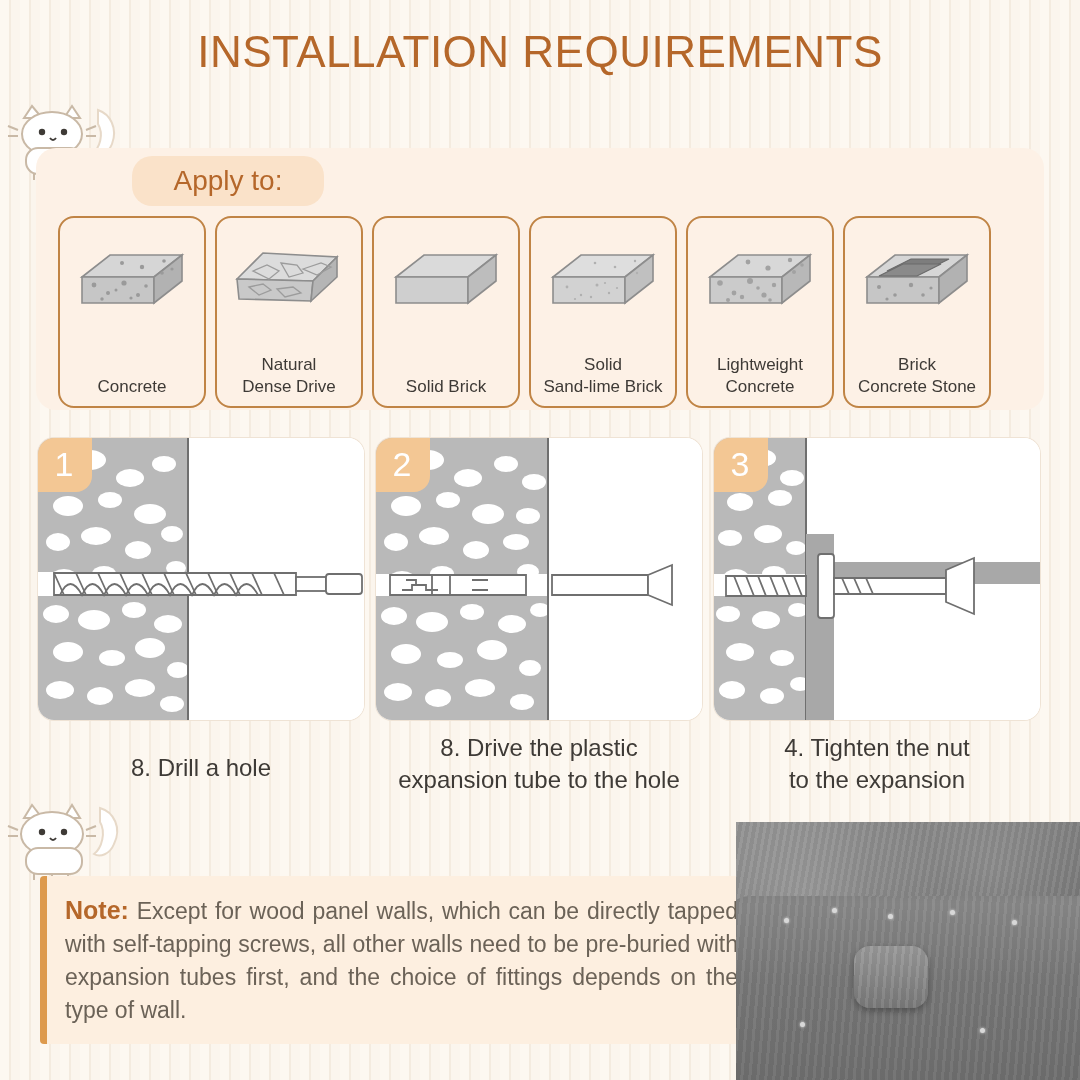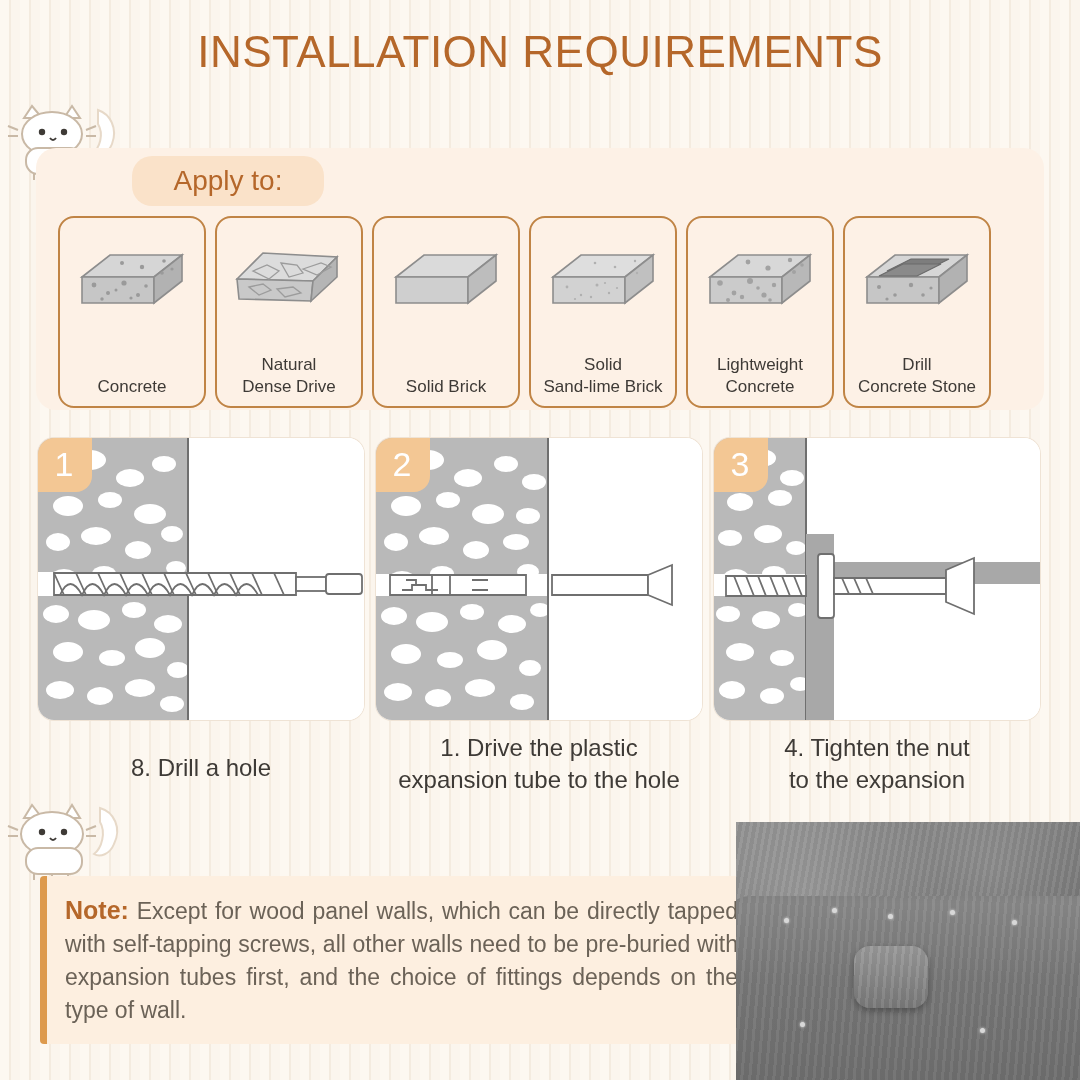--- a/index.html
+++ b/index.html
@@ -391,21 +391,21 @@
               <circle cx="18" cy="44" r="2"></circle>
                 <circle cx="34" cy="52" r="1.8"></circle>
                 <circle cx="50" cy="42" r="2.2"></circle>
               <circle cx="62" cy="52" r="1.8"></circle>
                 <circle cx="70" cy="45" r="1.6"></circle>
                 <circle cx="26" cy="56" r="1.6"></circle>
             </g>
           </svg>
         </div>
         <div class="mat-label">
-          <span>Drill</span><br>
+          <span>Brick</span><br>
           <span>Concrete Stone</span>
         </div>
       </div>
 
     </div>
   </div>
 
   <div class="steps">
 
     <div class="step step1">
@@ -507,21 +507,21 @@
             <path d="M26 152 l10 0 l0 -5 l10 0" fill="none"></path>
             <path d="M56 138 l0 18 M74 138 l0 18" fill="none"></path>
             <path d="M96 142 l16 0 M96 152 l16 0" fill="none"></path>
 
             <path d="M176 137 L176 157 L272 157 L272 137 Z"></path>
             <path d="M272 137 l24 -10 l0 40 l-24 -10 z"></path>
           </g>
         </svg>
       </div>
       <div class="step-caption">
-        <span>1. Drive the plastic</span><br>
+        <span>8. Drive the plastic</span><br>
         <span>expansion tube to the hole</span>
       </div>
     </div>
 
     <div class="step">
       <div class="step-img">
         <div class="step-badge">3</div>
         <svg width="326" height="282" viewBox="0 0 326 282" xmlns="http://www.w3.org/2000/svg">
           <rect x="0" y="0" width="326" height="282" fill="#ffffff"></rect>
           <rect x="0" y="0" width="92" height="282" fill="#b9b9b9"></rect>

